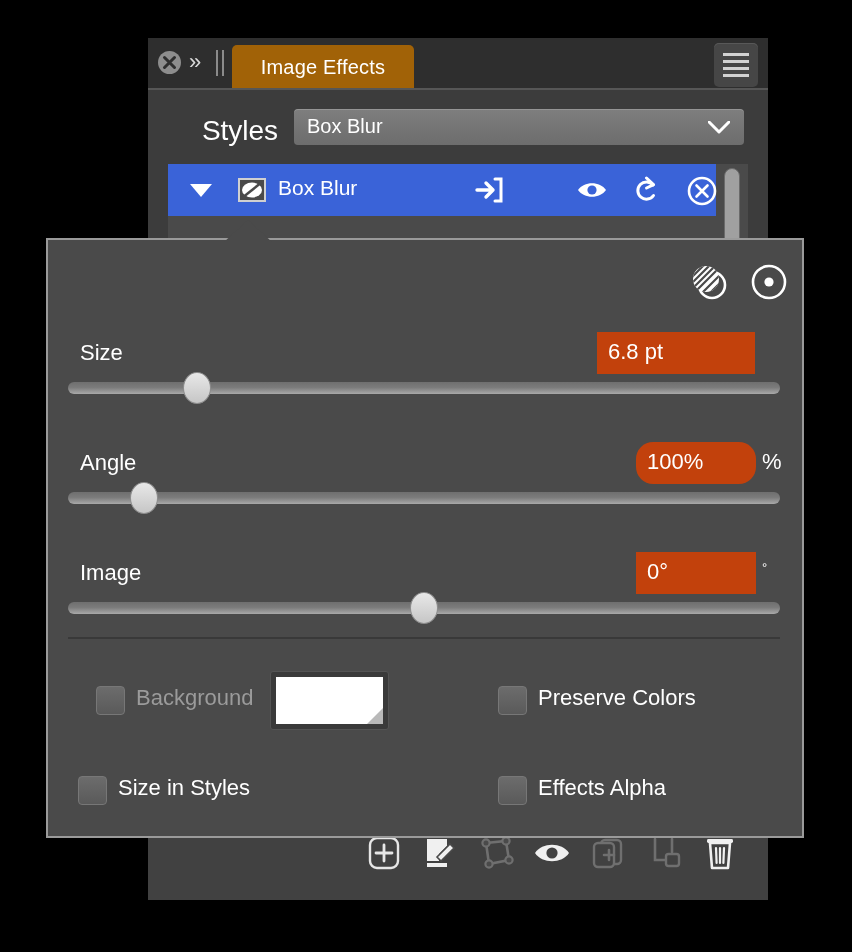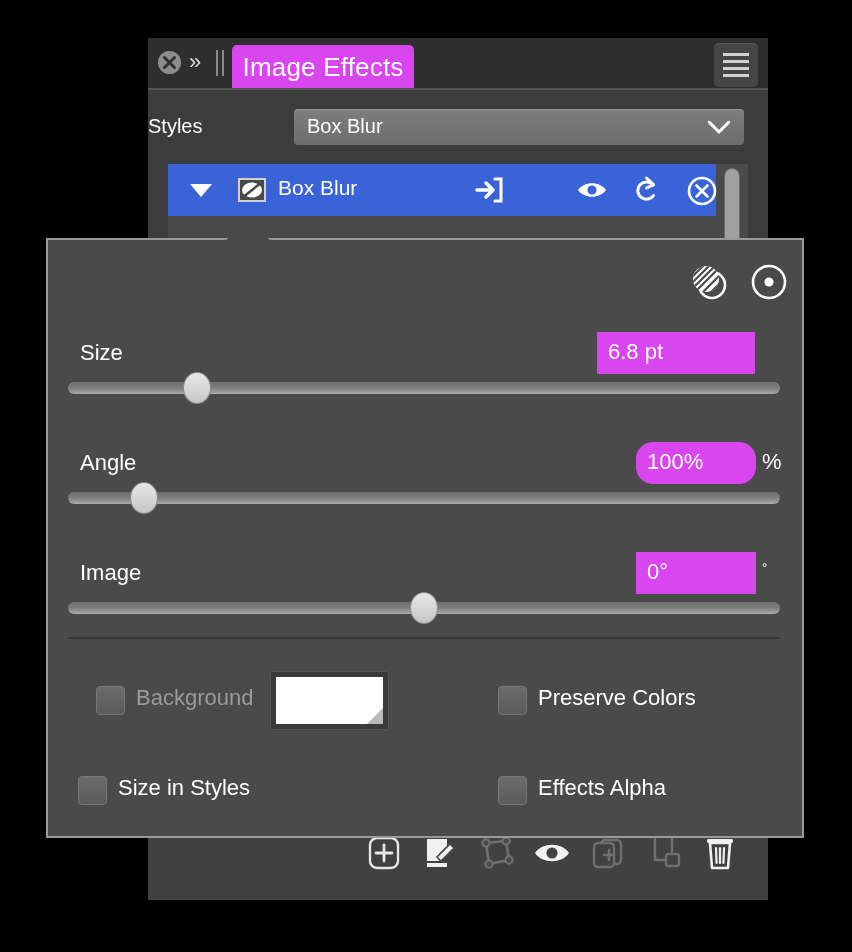--- a/index.html
+++ b/index.html
@@ -66,24 +66,24 @@
     background: #8b8b8b;
     display: block;
   }
   .tb-divider i:nth-child(1) { left: 2px; }
   .tb-divider i:nth-child(2) { left: 8px; }
 
   #tab-image-effects {
     position: absolute;
     left: 84px; top: 7px;
     width: 182px; height: 45px;
-    background: #d946ef;
+    background: #a16207;
     border-radius: 5px 5px 0 0;
     color: #ffffff;
-    font-size: 26px;
+    font-size: 20px;
     line-height: 45px;
     text-align: center;
     letter-spacing: 0.2px;
   }
 
   #hamburger-button {
     position: absolute;
     left: 566px; top: 5px;
     width: 44px; height: 44px;
     background: #464646;
@@ -100,23 +100,24 @@
   #hamburger-button i:nth-child(1) { top: 10px; }
   #hamburger-button i:nth-child(2) { top: 17px; }
   #hamburger-button i:nth-child(3) { top: 24px; }
   #hamburger-button i:nth-child(4) { top: 31px; }
 
   
   #styles-label {
     position: absolute;
     left: 0px; top: 77px;
     width: 136px;
-    text-align: left;
-    color: #ffffff;
-    font-size: 20px;
+    text-align: center;
+    color: #ffffff;
+    font-size: 28px;
+    padding-left: 24px;
   }
   #styles-dropdown {
     position: absolute;
     left: 146px; top: 71px;
     width: 450px; height: 36px;
     border-radius: 4px;
     background: linear-gradient(to bottom, #7e7e7e 0%, #757575 50%, #6d6d6d 100%);
     box-shadow: inset 0 1px 0 rgba(255,255,255,0.18);
   }
   #styles-value {
@@ -236,21 +237,21 @@
   .sl-label {
     position: absolute;
     left: 32px; top: 0px;
     color: #ffffff;
     font-size: 22px;
   }
   .sl-field {
     position: absolute;
     top: -8px;
     height: 42px;
-    background: #d946ef;
+    background: #c2410c;
   }
   .sl-field span {
     position: absolute;
     left: 11px; top: 7px;
     color: #ffffff;
     font-size: 22px;
   }
   .sl-suffix {
     position: absolute;
     color: #ffffff;

